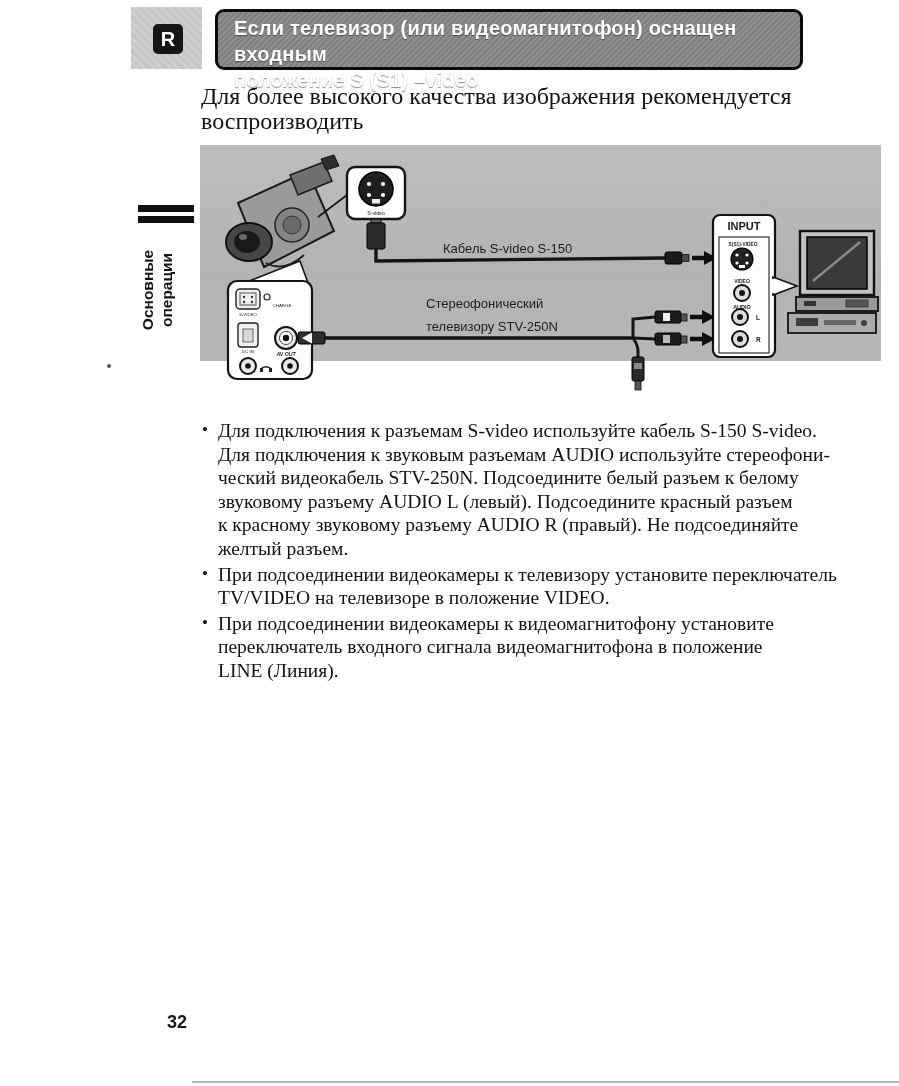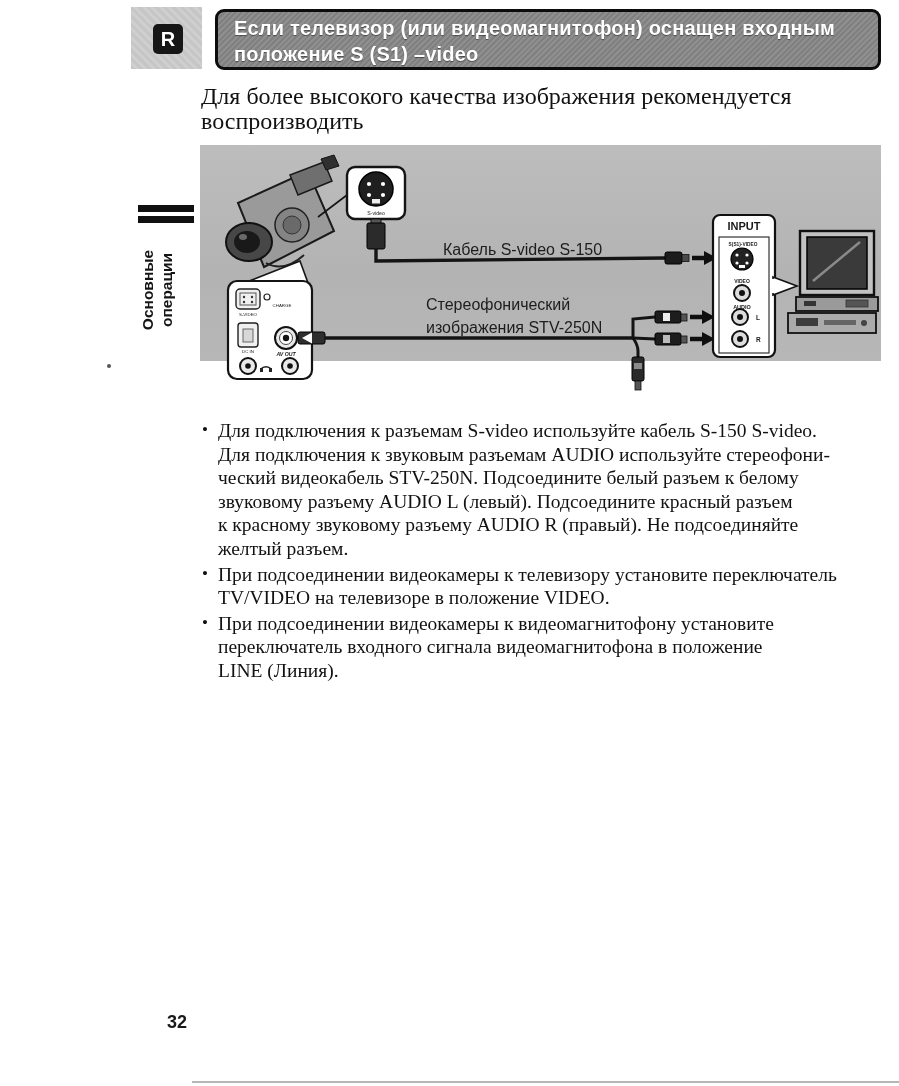--- a/index.html
+++ b/index.html
@@ -7,41 +7,41 @@
         font-family:"Liberation Serif",serif;color:#121212;}
 
   
   .rbadge{position:absolute;left:131px;top:7px;width:71px;height:62px;
           background:repeating-linear-gradient(45deg,#c6c6c6 0 3px,#cfcfcf 3px 6px);}
   .rbadge-inner{position:absolute;left:22px;top:17px;width:30px;height:30px;background:#161616;
           border-radius:5px;color:#fff;display:flex;align-items:center;justify-content:center;
           font-family:"Liberation Sans",sans-serif;font-weight:bold;font-size:20px;}
 
   
-  .title-box{position:absolute;left:215px;top:9px;width:666px;height:61px;box-sizing:border-box;
+  .title-box{position:absolute;left:215px;top:9px;width:588px;height:61px;box-sizing:border-box;
           background:repeating-linear-gradient(135deg,#808080 0 2px,#8f8f8f 2px 4px);
           border:3px solid #0c0c0c;border-radius:9px;padding:3px 14px 0 16px;
           font-family:"Liberation Sans",sans-serif;font-weight:bold;font-size:20px;line-height:26px;
           color:#ffffff;letter-spacing:.2px;text-shadow:0 1px 1px rgba(0,0,0,.45);}
 
   .intro{position:absolute;left:201px;top:84px;width:695px;font-size:24px;line-height:24.5px;}
 
   
   .side-bars{position:absolute;left:138px;top:205px;width:56px;}
   .side-bar{height:7px;background:#101010;margin-bottom:4px;}
   .side-label-box{position:absolute;left:138px;top:230px;width:56px;height:120px;}
   .side-label{position:absolute;left:-32px;top:32px;width:120px;height:56px;
           transform:rotate(-90deg);font-family:"Liberation Sans",sans-serif;font-weight:bold;
           font-size:15.5px;line-height:19px;text-align:center;color:#151515;}
 
   
   .diagram{position:absolute;left:200px;top:145px;width:681px;height:216px;
           background:linear-gradient(180deg,#bdbdbd 0%,#b3b3b3 60%,#b7b7b7 100%);}
   .diagram svg{position:absolute;left:0;top:0;}
-  .dlabel{position:absolute;font-family:"Liberation Sans",sans-serif;font-size:16px;color:#1d1d1d;
+  .dlabel{position:absolute;font-family:"Liberation Sans",sans-serif;font-size:13px;color:#1d1d1d;
           white-space:nowrap;}
 
   
   .notes{position:absolute;left:201px;top:419px;width:700px;margin:0;padding:0;list-style:none;
           font-size:19.5px;line-height:23.6px;}
   .notes li{position:relative;padding-left:17px;margin-bottom:2px;}
   .notes .marker{position:absolute;left:1px;top:-1px;font-size:17px;}
 
   .pageno{position:absolute;left:167px;top:1012px;font-family:"Liberation Sans",sans-serif;
           font-weight:bold;font-size:18px;color:#181818;}
@@ -219,21 +219,21 @@
         <rect x="646" y="155" width="22" height="7" fill="#555" stroke="#333" stroke-width=".8"></rect>
         <rect x="588" y="168" width="88" height="20" fill="#ababab" stroke="#111" stroke-width="1.8"></rect>
         <rect x="596" y="173" width="22" height="8" fill="#3c3c3c"></rect>
         <rect x="624" y="175" width="32" height="5" fill="#666"></rect>
         <circle cx="664" cy="178" r="3" fill="#444"></circle>
       </g>
     </svg>
 
     <div class="dlabel" style="left:243px;top:96px;">Кабель S-video S-150</div>
     <div class="dlabel" style="left:226px;top:151px;">Стереофонический</div>
-    <div class="dlabel" style="left:226px;top:174px;">изображения STV-250N</div>
+    <div class="dlabel" style="left:226px;top:174px;">телевизору STV-250N</div>
   </div>
 
   <ul class="notes">
       <li>
         <span class="marker">•</span>
         <div>Для подключения к разъемам S-video используйте кабель S-150 S-video.</div>
         <div>Для подключения к звуковым разъемам AUDIO используйте стереофони-</div>
         <div>ческий видеокабель STV-250N. Подсоедините белый разъем к белому</div>
         <div>звуковому разъему AUDIO L (левый). Подсоедините красный разъем</div>
         <div>к красному звуковому разъему AUDIO R (правый). Не подсоединяйте</div>

